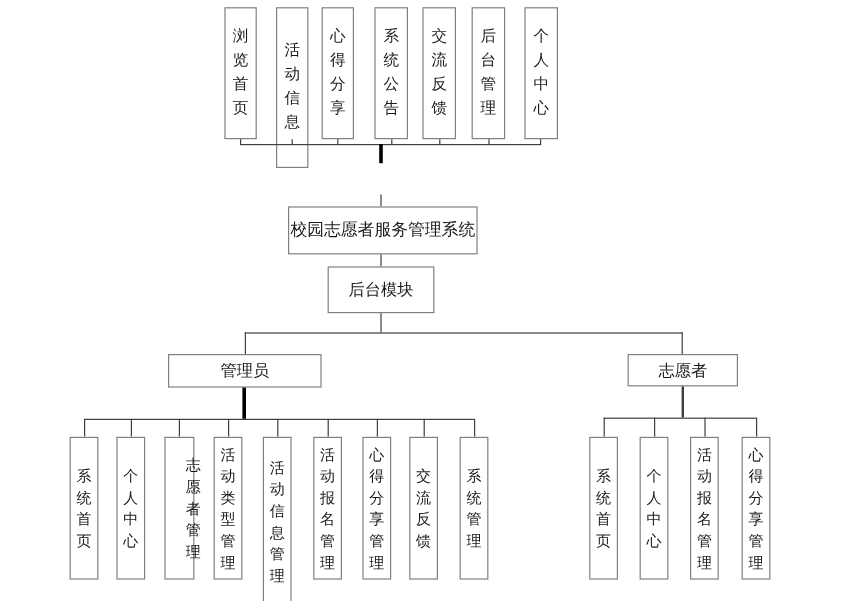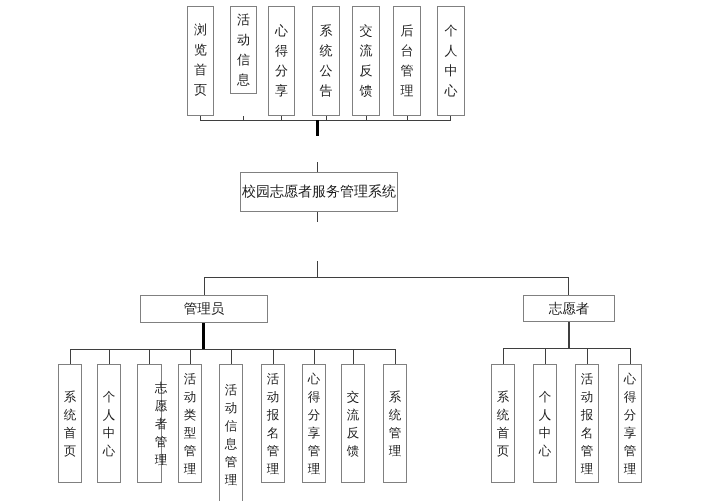--- a/index.html
+++ b/index.html
@@ -42,21 +42,21 @@
   .thick { background: #000000; }
 </style>
 </head>
 <body>
 
 <div class="canvas">
 
   <div class="node vnode" style="left:187px;top:6px;width:27px;height:110px;font-family:Liberation Mono, monospace;">
       <span>浏览首页</span>
     </div>
-  <div class="node vnode" style="left:230px;top:6px;width:27px;height:88px;">
+  <div class="node vnode" style="left:230px;top:6px;width:27px;height:134px;">
       <span>活动信息</span>
     </div>
   <div class="node vnode" style="left:268px;top:6px;width:27px;height:110px;">
       <span>心得分享</span>
     </div>
   <div class="node vnode" style="left:312px;top:6px;width:28px;height:110px;">
       <span>系统公告</span>
     </div>
   <div class="node vnode" style="left:352px;top:6px;width:28px;height:110px;">
       <span>交流反馈</span>
@@ -80,20 +80,23 @@
 
   <div class="line thick" style="left:316px;top:120px;width:3px;height:16px;"></div>
 
   <div class="line" style="left:317px;top:162px;width:1px;height:10px;"></div>
 
   <div class="node hnode root" style="left:240px;top:172px;width:158px;height:40px;">
       <span>校园志愿者服务管理系统</span>
     </div>
   <div class="line" style="left:317px;top:212px;width:1px;height:10px;"></div>
 
+  <div class="node hnode" style="left:273px;top:222px;width:89px;height:39px;">
+      <span>后台模块</span>
+    </div>
   <div class="line" style="left:317px;top:261px;width:1px;height:16px;"></div>
 
   <div class="line" style="left:204px;top:277px;width:365px;height:1px;"></div>
   <div class="line" style="left:204px;top:277px;width:1px;height:18px;"></div>
   <div class="line" style="left:568px;top:277px;width:1px;height:18px;"></div>
 
   <div class="node hnode" style="left:140px;top:295px;width:128px;height:28px;">
       <span>管理员</span>
     </div>
   <div class="node hnode" style="left:523px;top:295px;width:92px;height:27px;">

